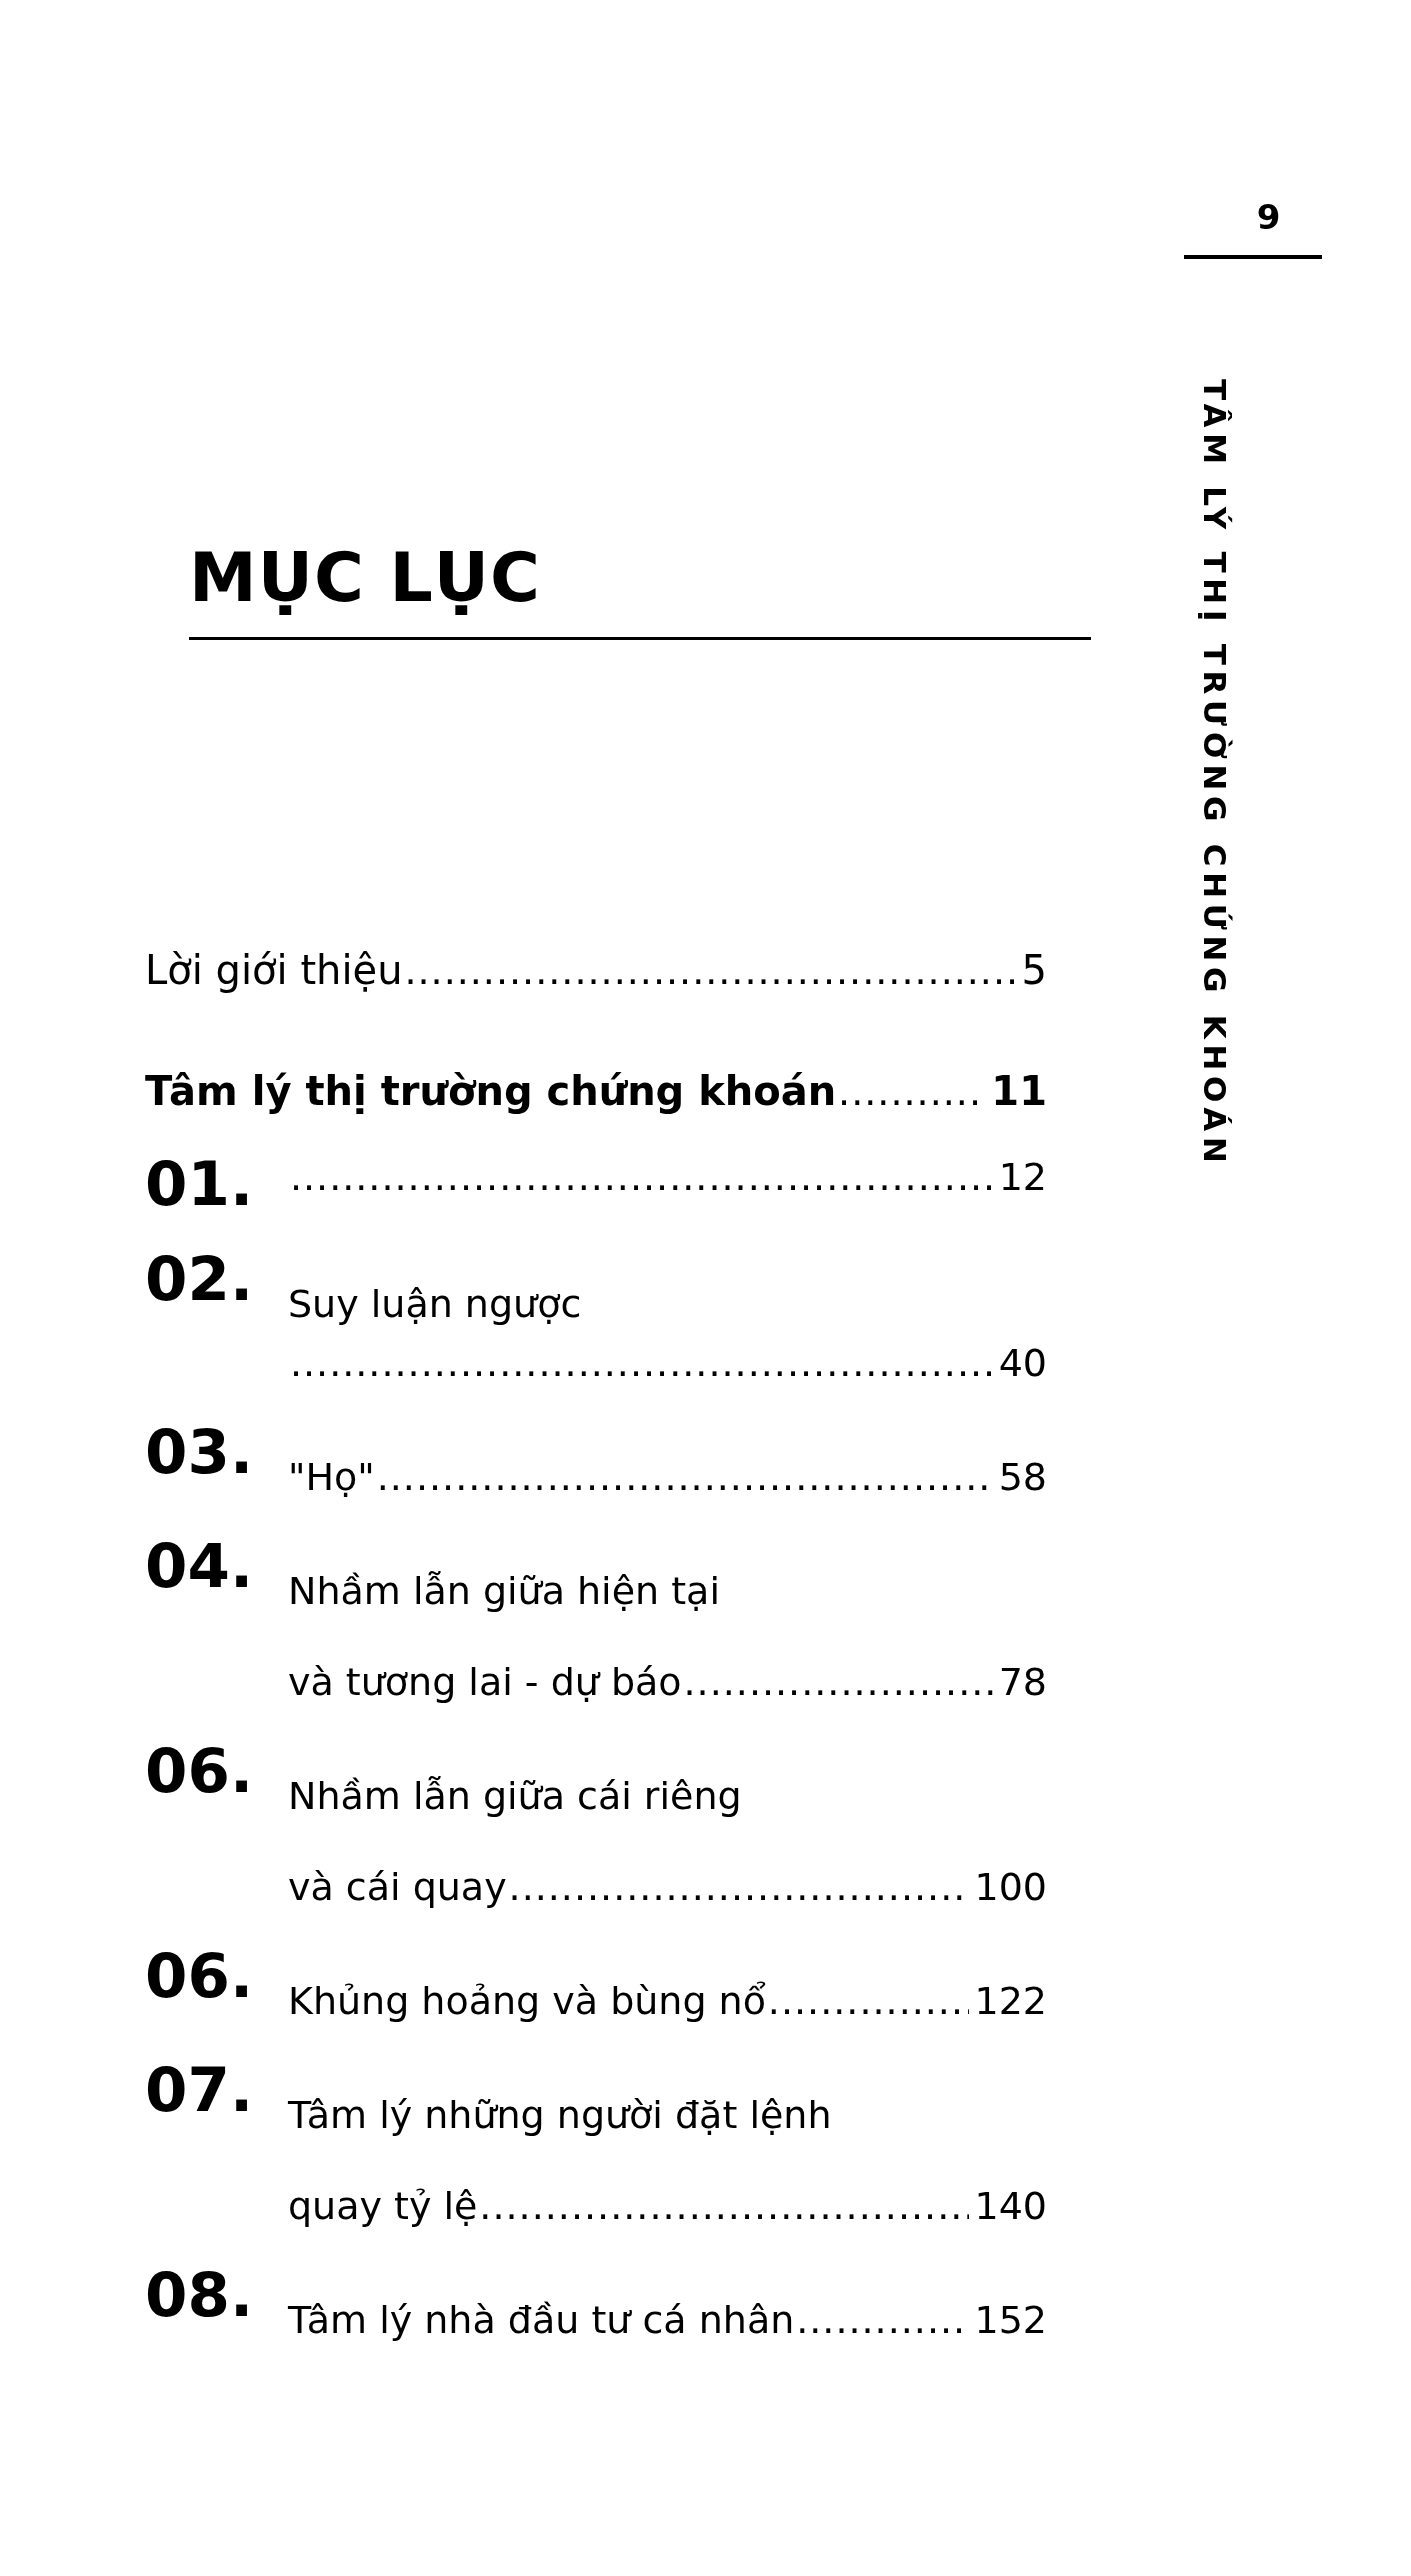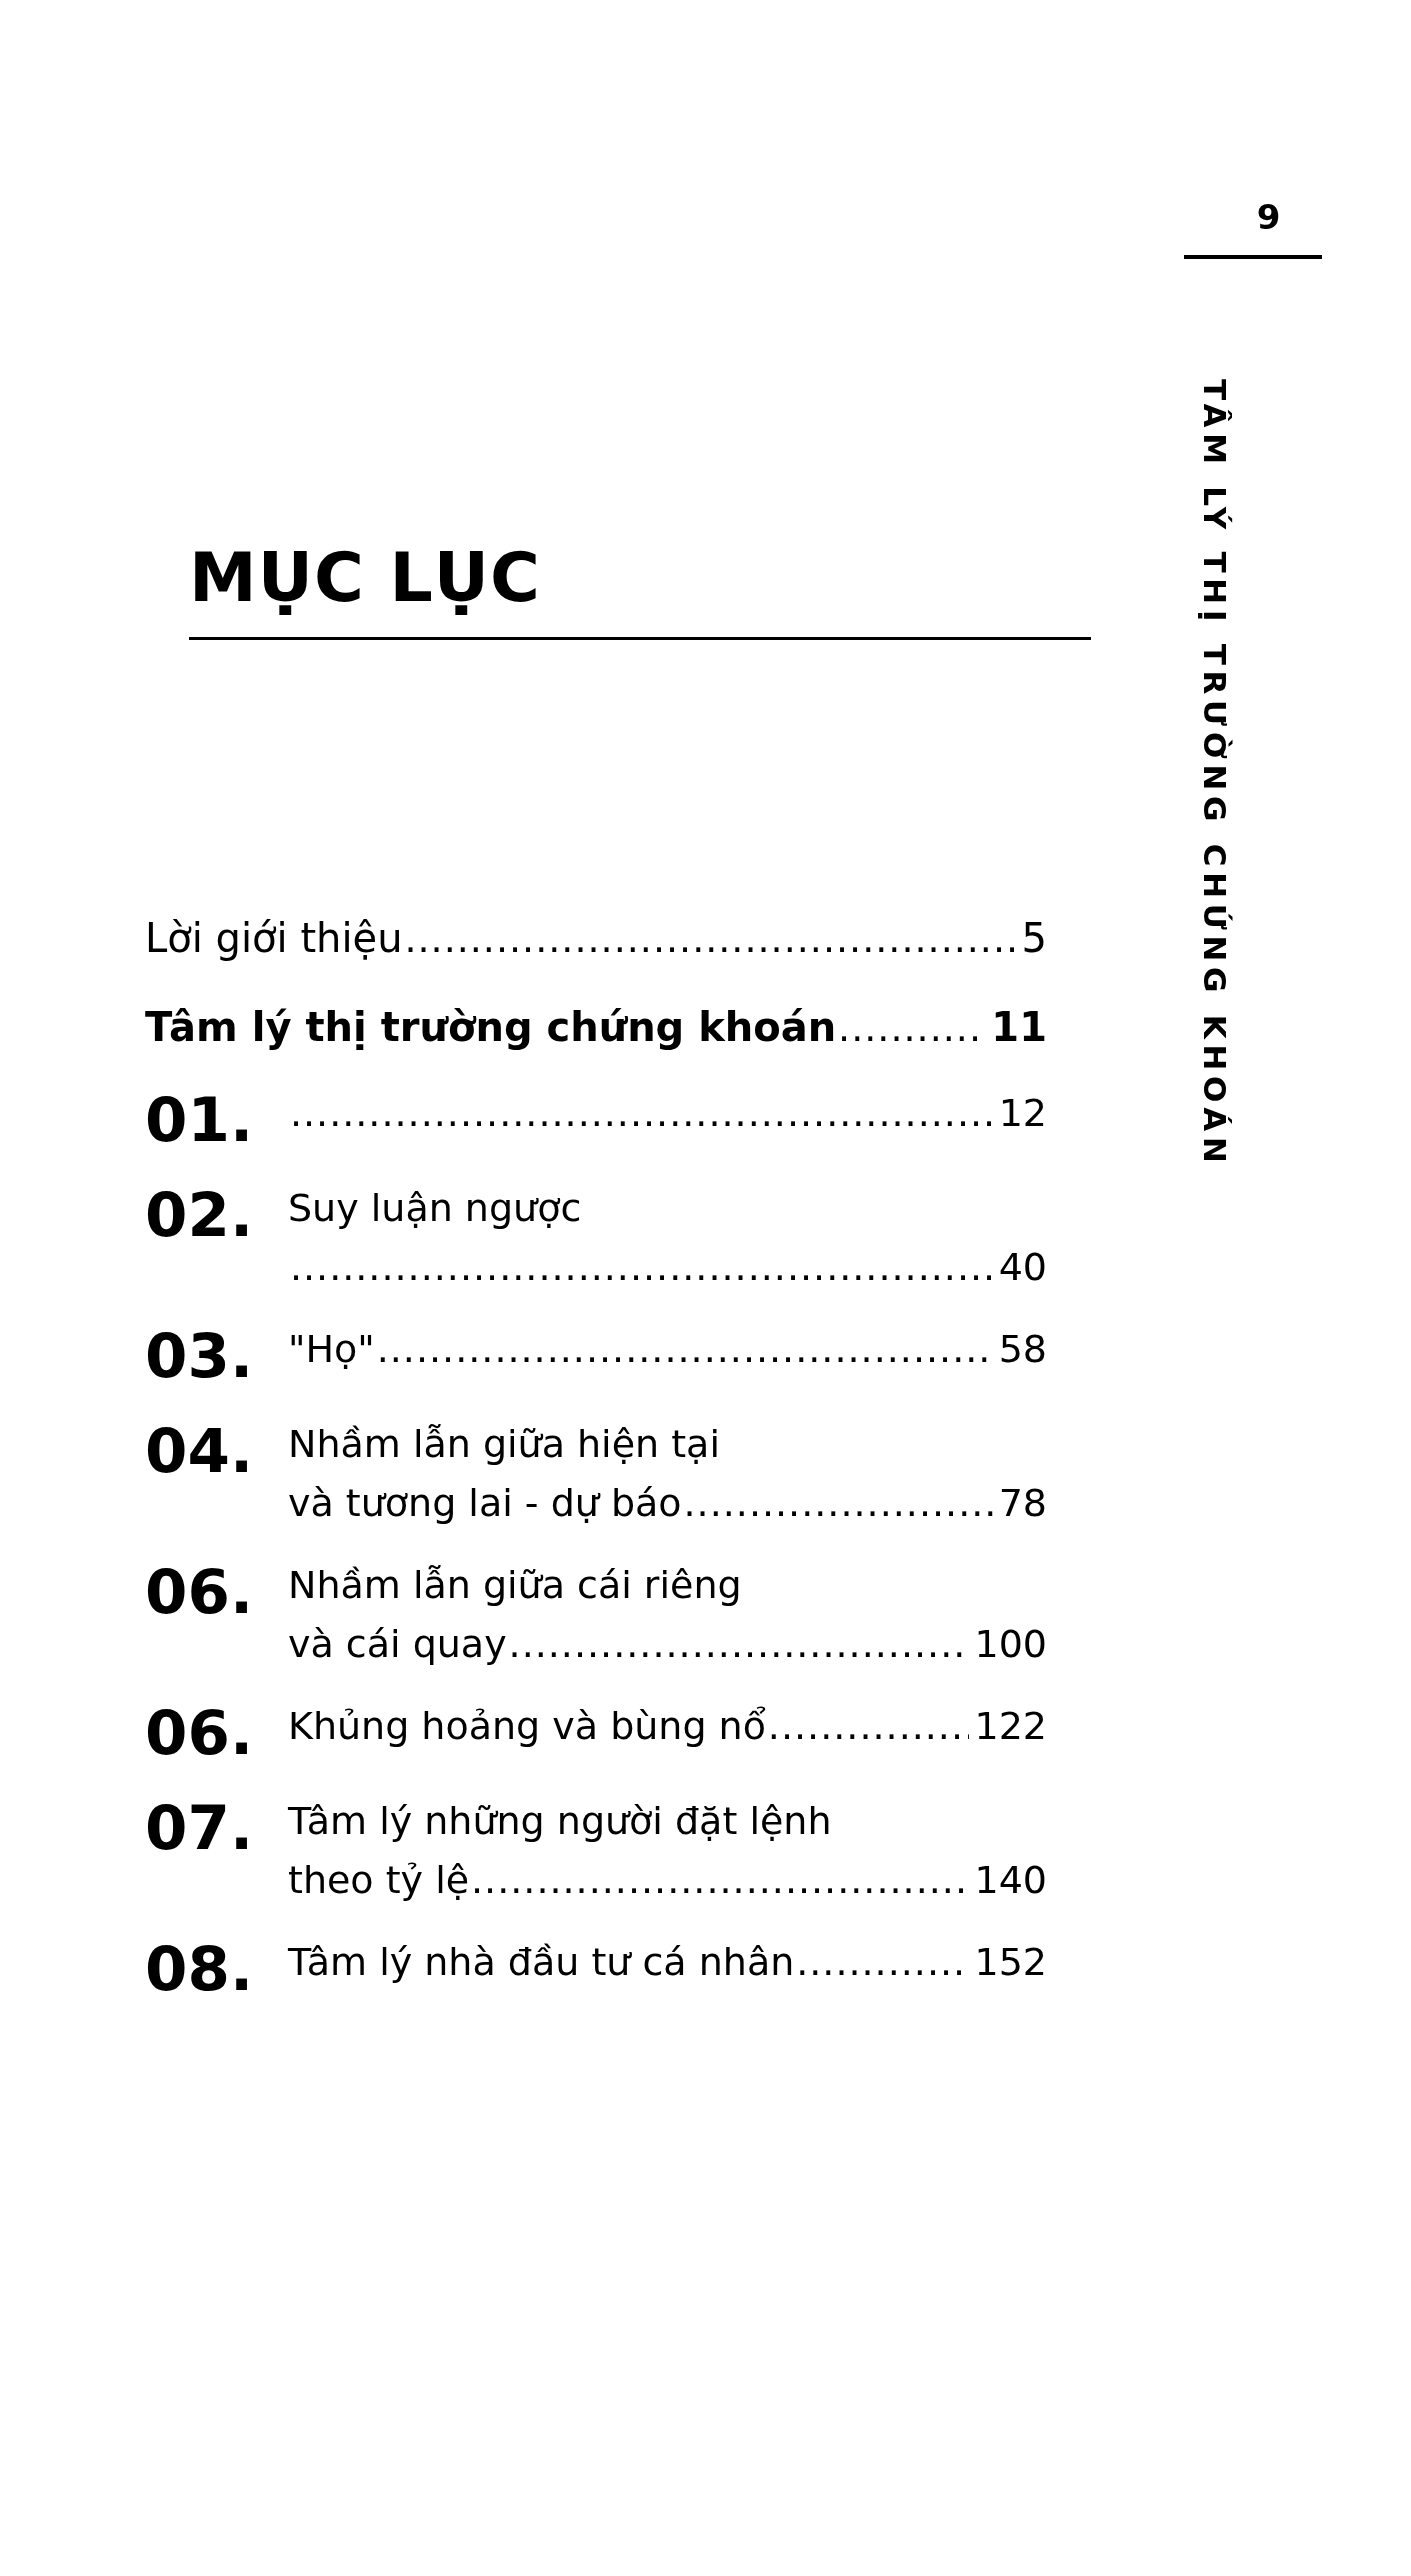--- a/index.html
+++ b/index.html
@@ -106,20 +106,21 @@
   .line {
     display: flex;
     align-items: baseline;
     width: 100%;
     font-size: 38px;
     line-height: 1.5;
     white-space: nowrap;
   }
   .line .lbl {
     flex: 0 0 auto;
+    margin-top: 32px;
   }
   .line .leader {
     flex: 1 1 auto;
     overflow: hidden;
     white-space: nowrap;
     letter-spacing: 1px;
     padding: 0 1.9px;
     font-size: 38px;
   }
   .line .pg {
@@ -239,21 +240,21 @@
             </div>
           </div>
         </div>
         <div class="toc-row">
           <div class="num">07.</div>
           <div class="entry">
             <div class="line no-leader">
               <span class="lbl">Tâm lý những người đặt lệnh</span>
             </div>
             <div class="line">
-              <span class="lbl">theo tỷ lệ</span>
+              <span class="lbl">quay tỷ lệ</span>
               <span class="leader">........................................................................................................................</span>
               <span class="pg">140</span>
             </div>
           </div>
         </div>
         <div class="toc-row">
           <div class="num">08.</div>
           <div class="entry">
             <div class="line">
               <span class="lbl">Tâm lý nhà đầu tư cá nhân</span>

